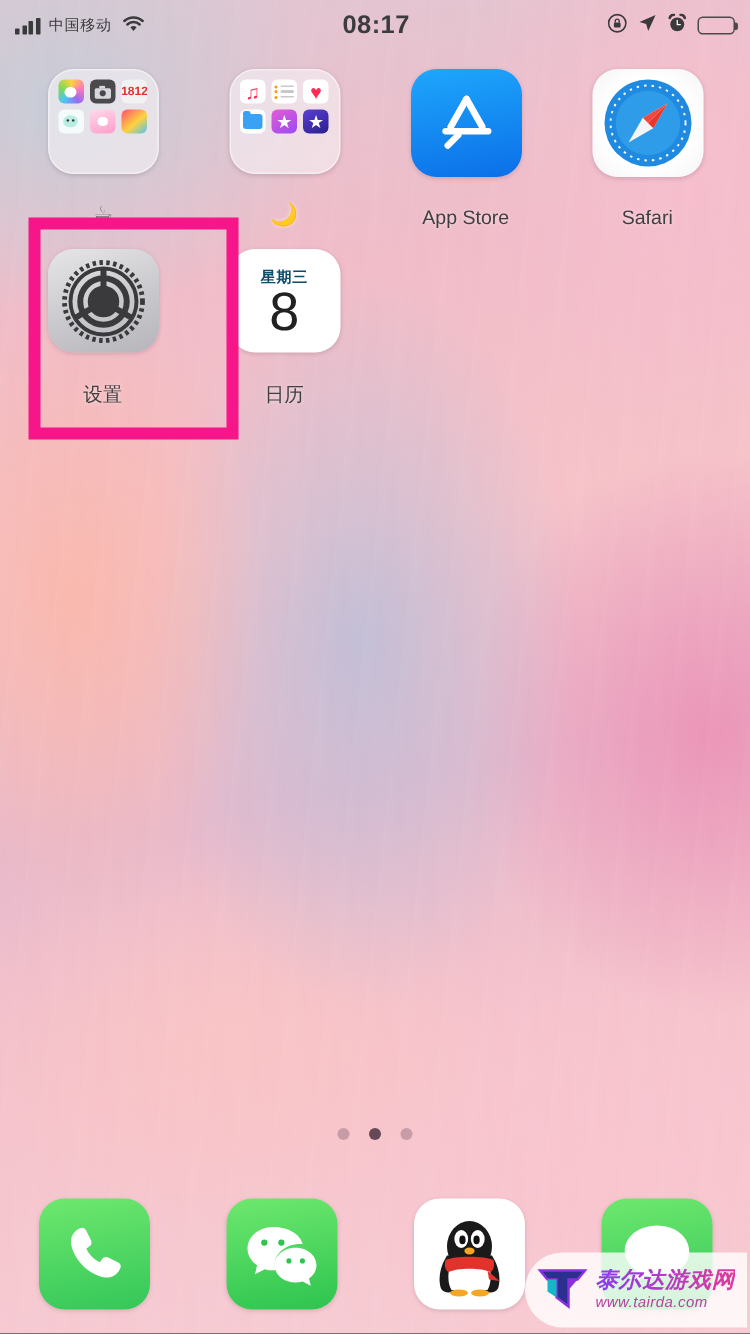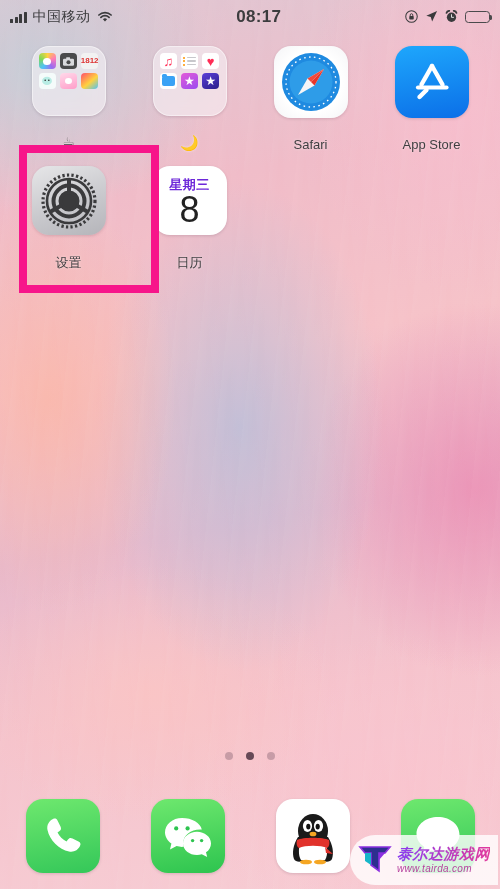--- a/index.html
+++ b/index.html
@@ -61,21 +61,21 @@
   .status-center { font-size: 17px; font-weight: bold; letter-spacing: .3px; color: #3c3c3e; }
   .status-right { display: flex; align-items: center; gap: 7px; }
 
   .signal-bars { display: flex; align-items: flex-end; gap: 1.5px; height: 11px; }
   .signal-bars i { width: 3px; background: #3a3a3c; border-radius: .5px; display: block; }
   .signal-bars i:nth-child(1) { height: 4px; }
   .signal-bars i:nth-child(2) { height: 6px; }
   .signal-bars i:nth-child(3) { height: 8.5px; }
   .signal-bars i:nth-child(4) { height: 11px; }
 
-  .carrier { font-size: 14px; letter-spacing: .5px; }
+  .carrier { font-size: 10px; letter-spacing: .5px; }
 
   .battery-shell {
     width: 25px; height: 12px;
     border: 1.4px solid #4a4a4c;
     border-radius: 3.5px;
     position: relative;
     box-sizing: border-box;
     padding: 1.3px;
   }
   .battery-shell::after {
@@ -178,21 +178,21 @@
   }
   .safari {
     background: radial-gradient(circle at 50% 50%, #fff 0 58%, #f4f4f6 100%);
     display:flex; align-items:center; justify-content:center;
   }
   .settings {
     background: linear-gradient(160deg, #e6e6e8 0%, #c9c9cd 55%, #b5b5ba 100%);
     display:flex; align-items:center; justify-content:center;
   }
   .calendar { background:#fff; display:flex; flex-direction:column; align-items:center; justify-content:center; }
-  .cal-dow { color:#6d28d9; font-size:13px; font-weight:bold; letter-spacing:.5px; margin-top:3px; }
+  .cal-dow { color:#0c4a6e; font-size:10px; font-weight:bold; letter-spacing:.5px; margin-top:3px; }
   .cal-day { color:#222; font-size:36px; line-height:.95; font-weight:300; margin-top:-1px; }
 
   
   .highlight {
     position: absolute;
     left: 19px;
     top: 145px;
     width: 140px;
     height: 148px;
     border: 8px solid #f7158a;
@@ -365,43 +365,43 @@
         <span class="mini m-files">
           <span class="folderfile"></span>
         </span>
         <span class="mini m-itunes">★</span>
         <span class="mini m-imovie">★</span>
       </div>
       <div class="label emoji">🌙</div>
     </div>
 
     <div class="cell">
+      <div class="icon appstore">
+        <svg width="50" height="50" viewBox="0 0 50 50">
+          <path d="M25 9 L35.5 27.5" stroke="#fff" stroke-width="4.4" stroke-linecap="round"></path>
+          <path d="M25 9 L14.5 27.5" stroke="#fff" stroke-width="4.4" stroke-linecap="round"></path>
+          <path d="M19.5 33 L12.5 40" stroke="#fff" stroke-width="4.4" stroke-linecap="round"></path>
+          <path d="M11 30.5 H39.5" stroke="#fff" stroke-width="4.2" stroke-linecap="round"></path>
+        </svg>
+      </div>
+      <div class="label">App Store</div>
+    </div>
+
+    <div class="cell">
       <div class="icon safari">
         <svg width="66" height="66" viewBox="0 0 66 66">
           <circle cx="33" cy="33" r="29" fill="#1f8ae0"></circle>
           <circle cx="33" cy="33" r="25" fill="none" stroke="#fff" stroke-width="1.3" stroke-dasharray="1.6 3.4"></circle>
           <circle cx="33" cy="33" r="21.5" fill="#2e9ce8"></circle>
           <path d="M46 20 L29.5 29.5 L20 46 L36.5 36.5 Z" fill="#f5f5f7"></path>
           <path d="M46 20 L29.5 29.5 L33 33 Z" fill="#f04a3c"></path>
           <path d="M46 20 L33 33 L36.5 36.5 Z" fill="#e8362a"></path>
         </svg>
       </div>
       <div class="label">Safari</div>
-    </div>
-
-    <div class="cell">
-      <div class="icon appstore">
-        <svg width="50" height="50" viewBox="0 0 50 50">
-          <path d="M25 9 L35.5 27.5" stroke="#fff" stroke-width="4.4" stroke-linecap="round"></path>
-          <path d="M25 9 L14.5 27.5" stroke="#fff" stroke-width="4.4" stroke-linecap="round"></path>
-          <path d="M19.5 33 L12.5 40" stroke="#fff" stroke-width="4.4" stroke-linecap="round"></path>
-          <path d="M11 30.5 H39.5" stroke="#fff" stroke-width="4.2" stroke-linecap="round"></path>
-        </svg>
-      </div>
-      <div class="label">App Store</div>
     </div>
 
     <div class="cell">
       <div class="icon settings">
         <svg width="60" height="60" viewBox="0 0 60 60">
           <g fill="none" stroke="#3a3a3c">
             <circle cx="30" cy="30" r="26" stroke-width="3.2" stroke-dasharray="2.3 2.3"></circle>
             <circle cx="30" cy="30" r="22" stroke-width="2.6"></circle>
             <circle cx="30" cy="30" r="15.5" stroke-width="4"></circle>
             <circle cx="30" cy="30" r="8.5" stroke-width="4" fill="#3a3a3c"></circle>

